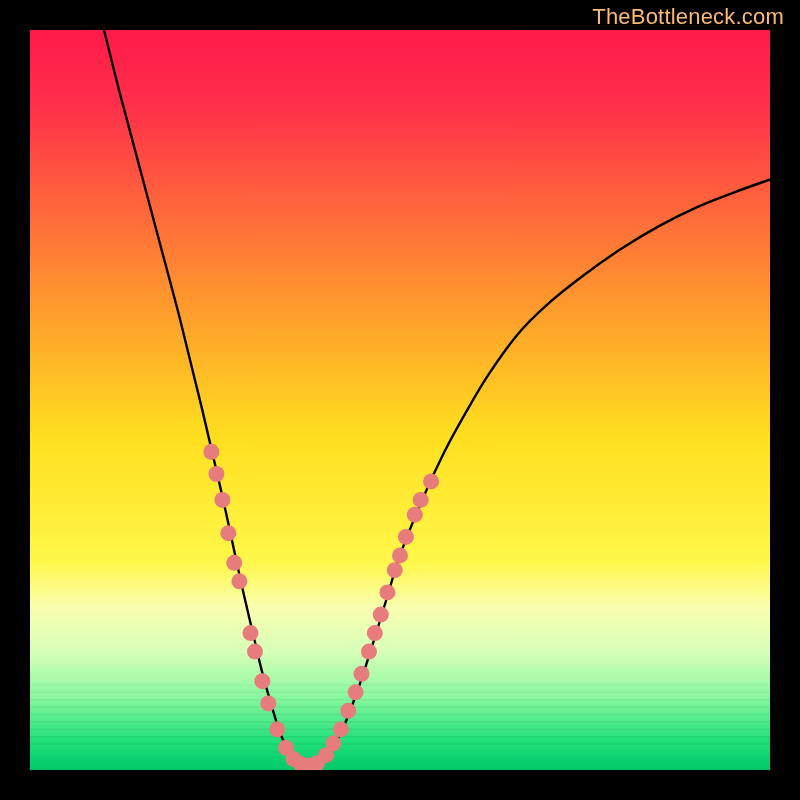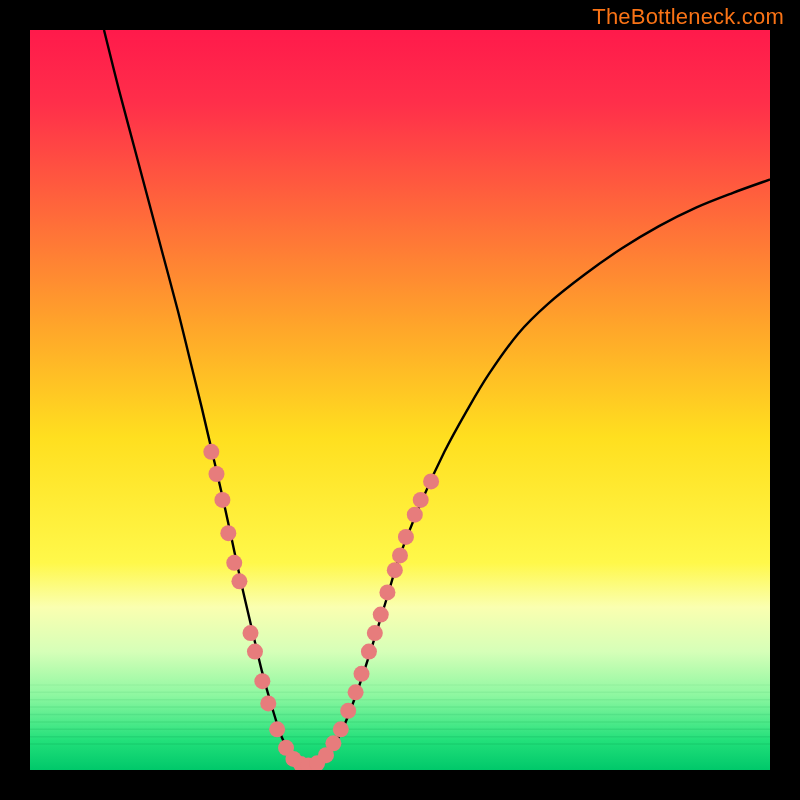--- a/index.html
+++ b/index.html
@@ -20,21 +20,21 @@
   .plot-area {
     position: absolute;
     left: 30px; top: 30px;
     width: 740px; height: 740px;
     overflow: hidden;
   }
   .watermark {
     position: absolute;
     top: 4px;
     right: 16px;
-    color: #f97316;
+    color: #fdba74;
     font-size: 22px;
     font-weight: 500;
     letter-spacing: 0.2px;
     user-select: none;
   }
   svg { display: block; }
 </style>
 </head>
 <body>
 

